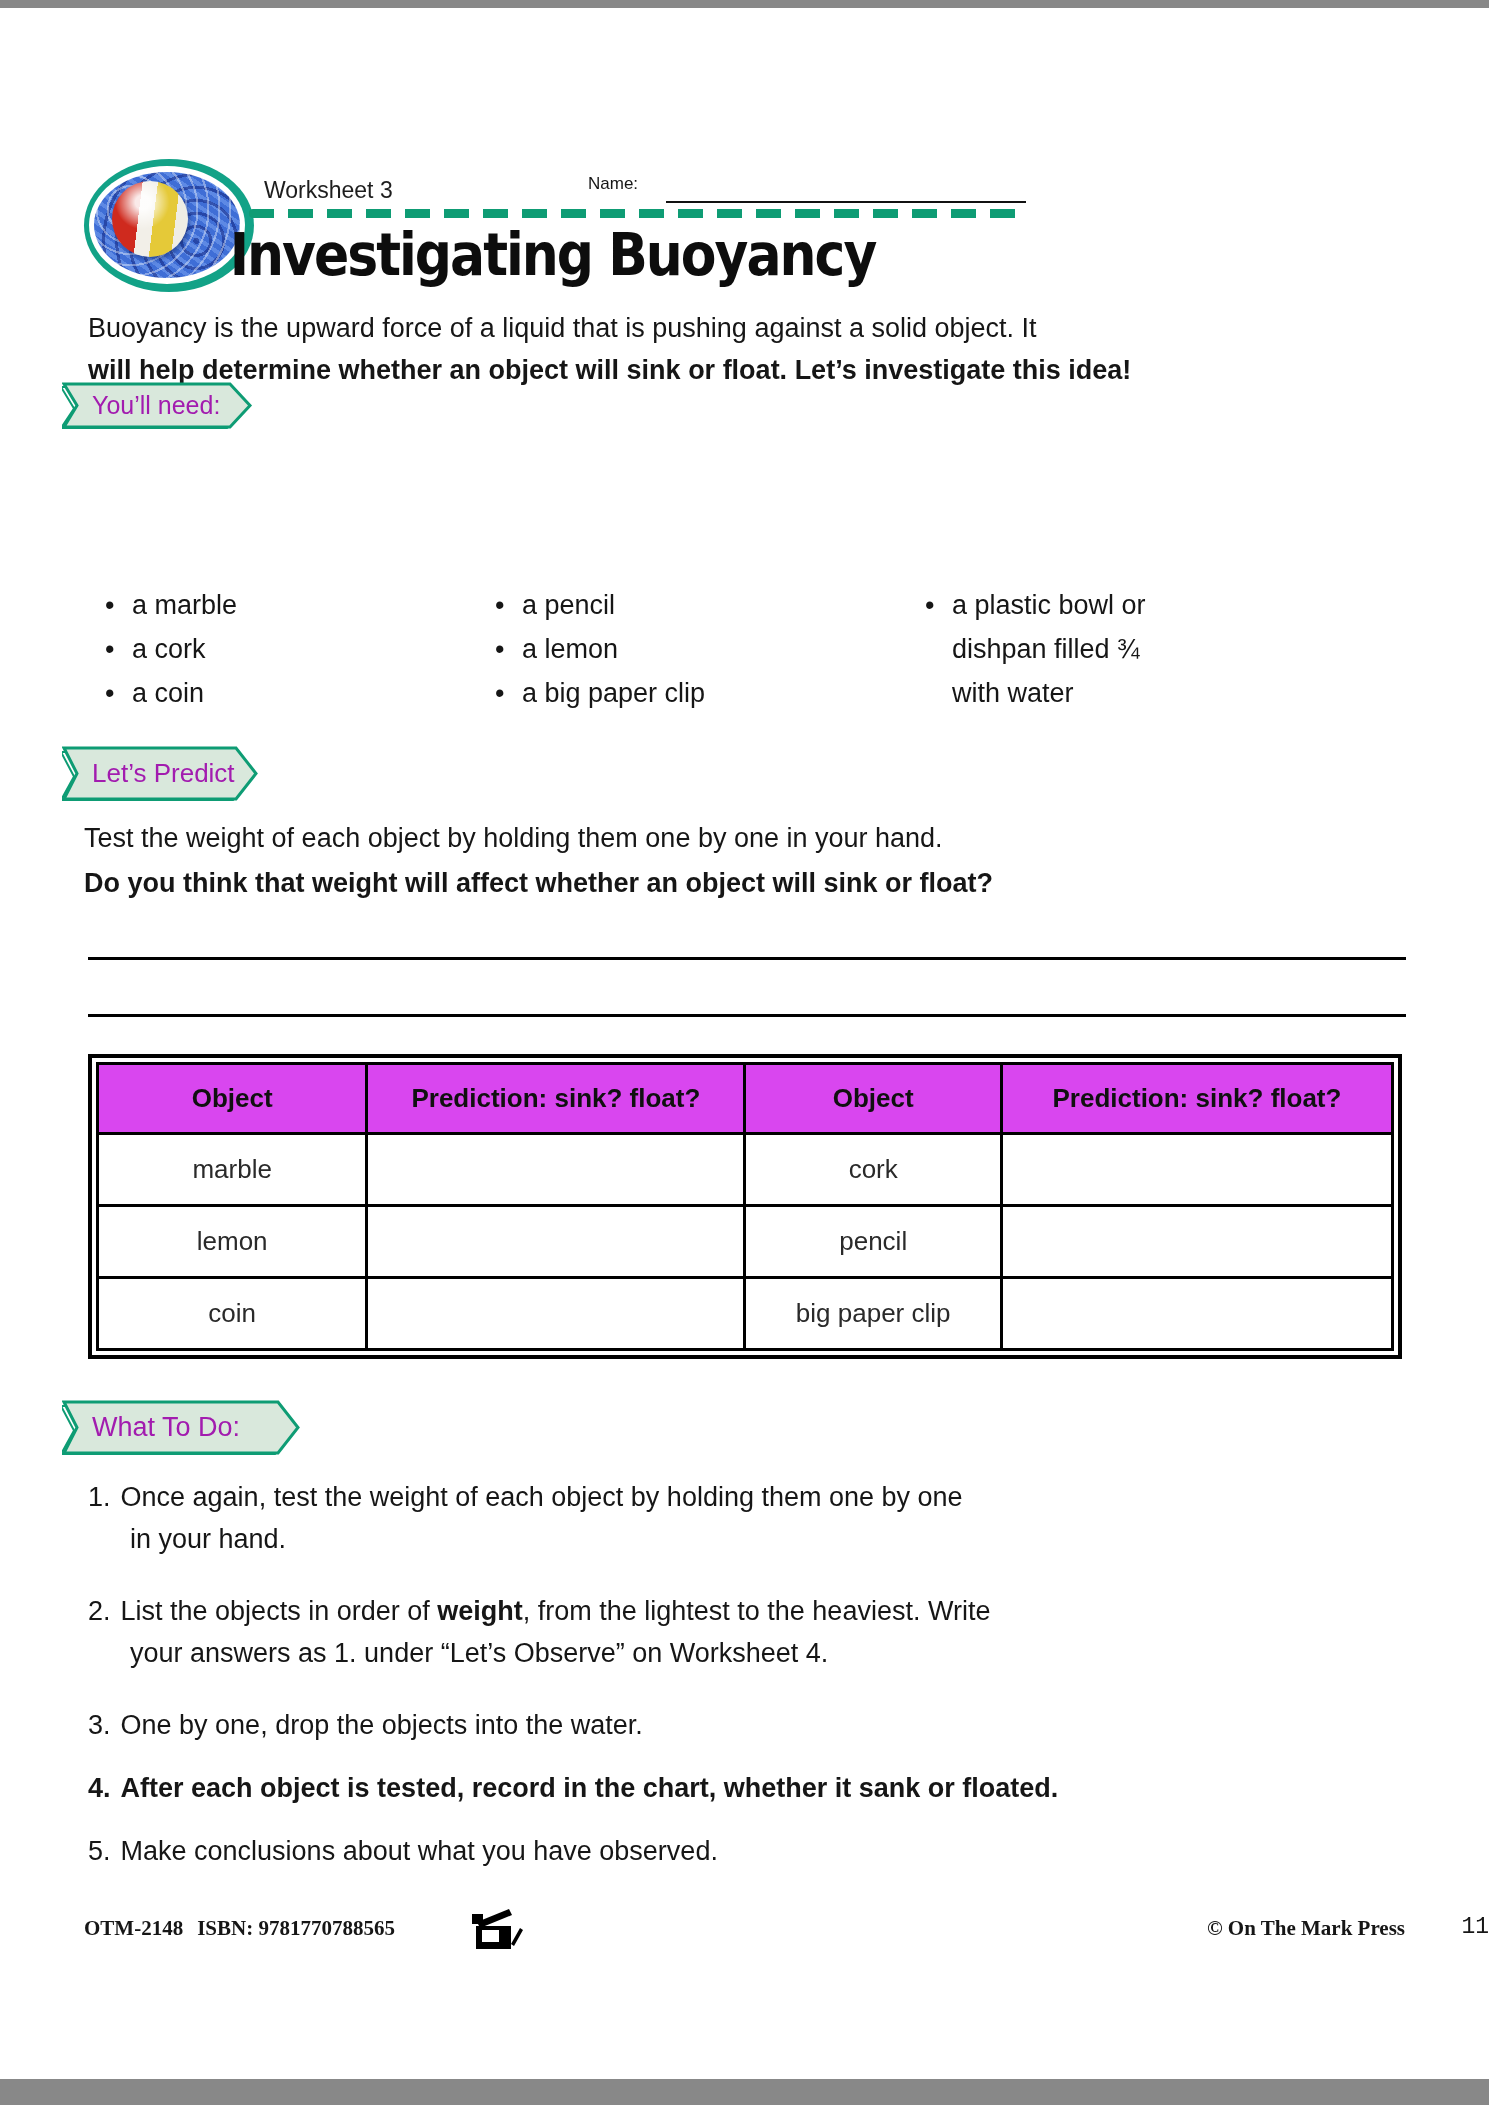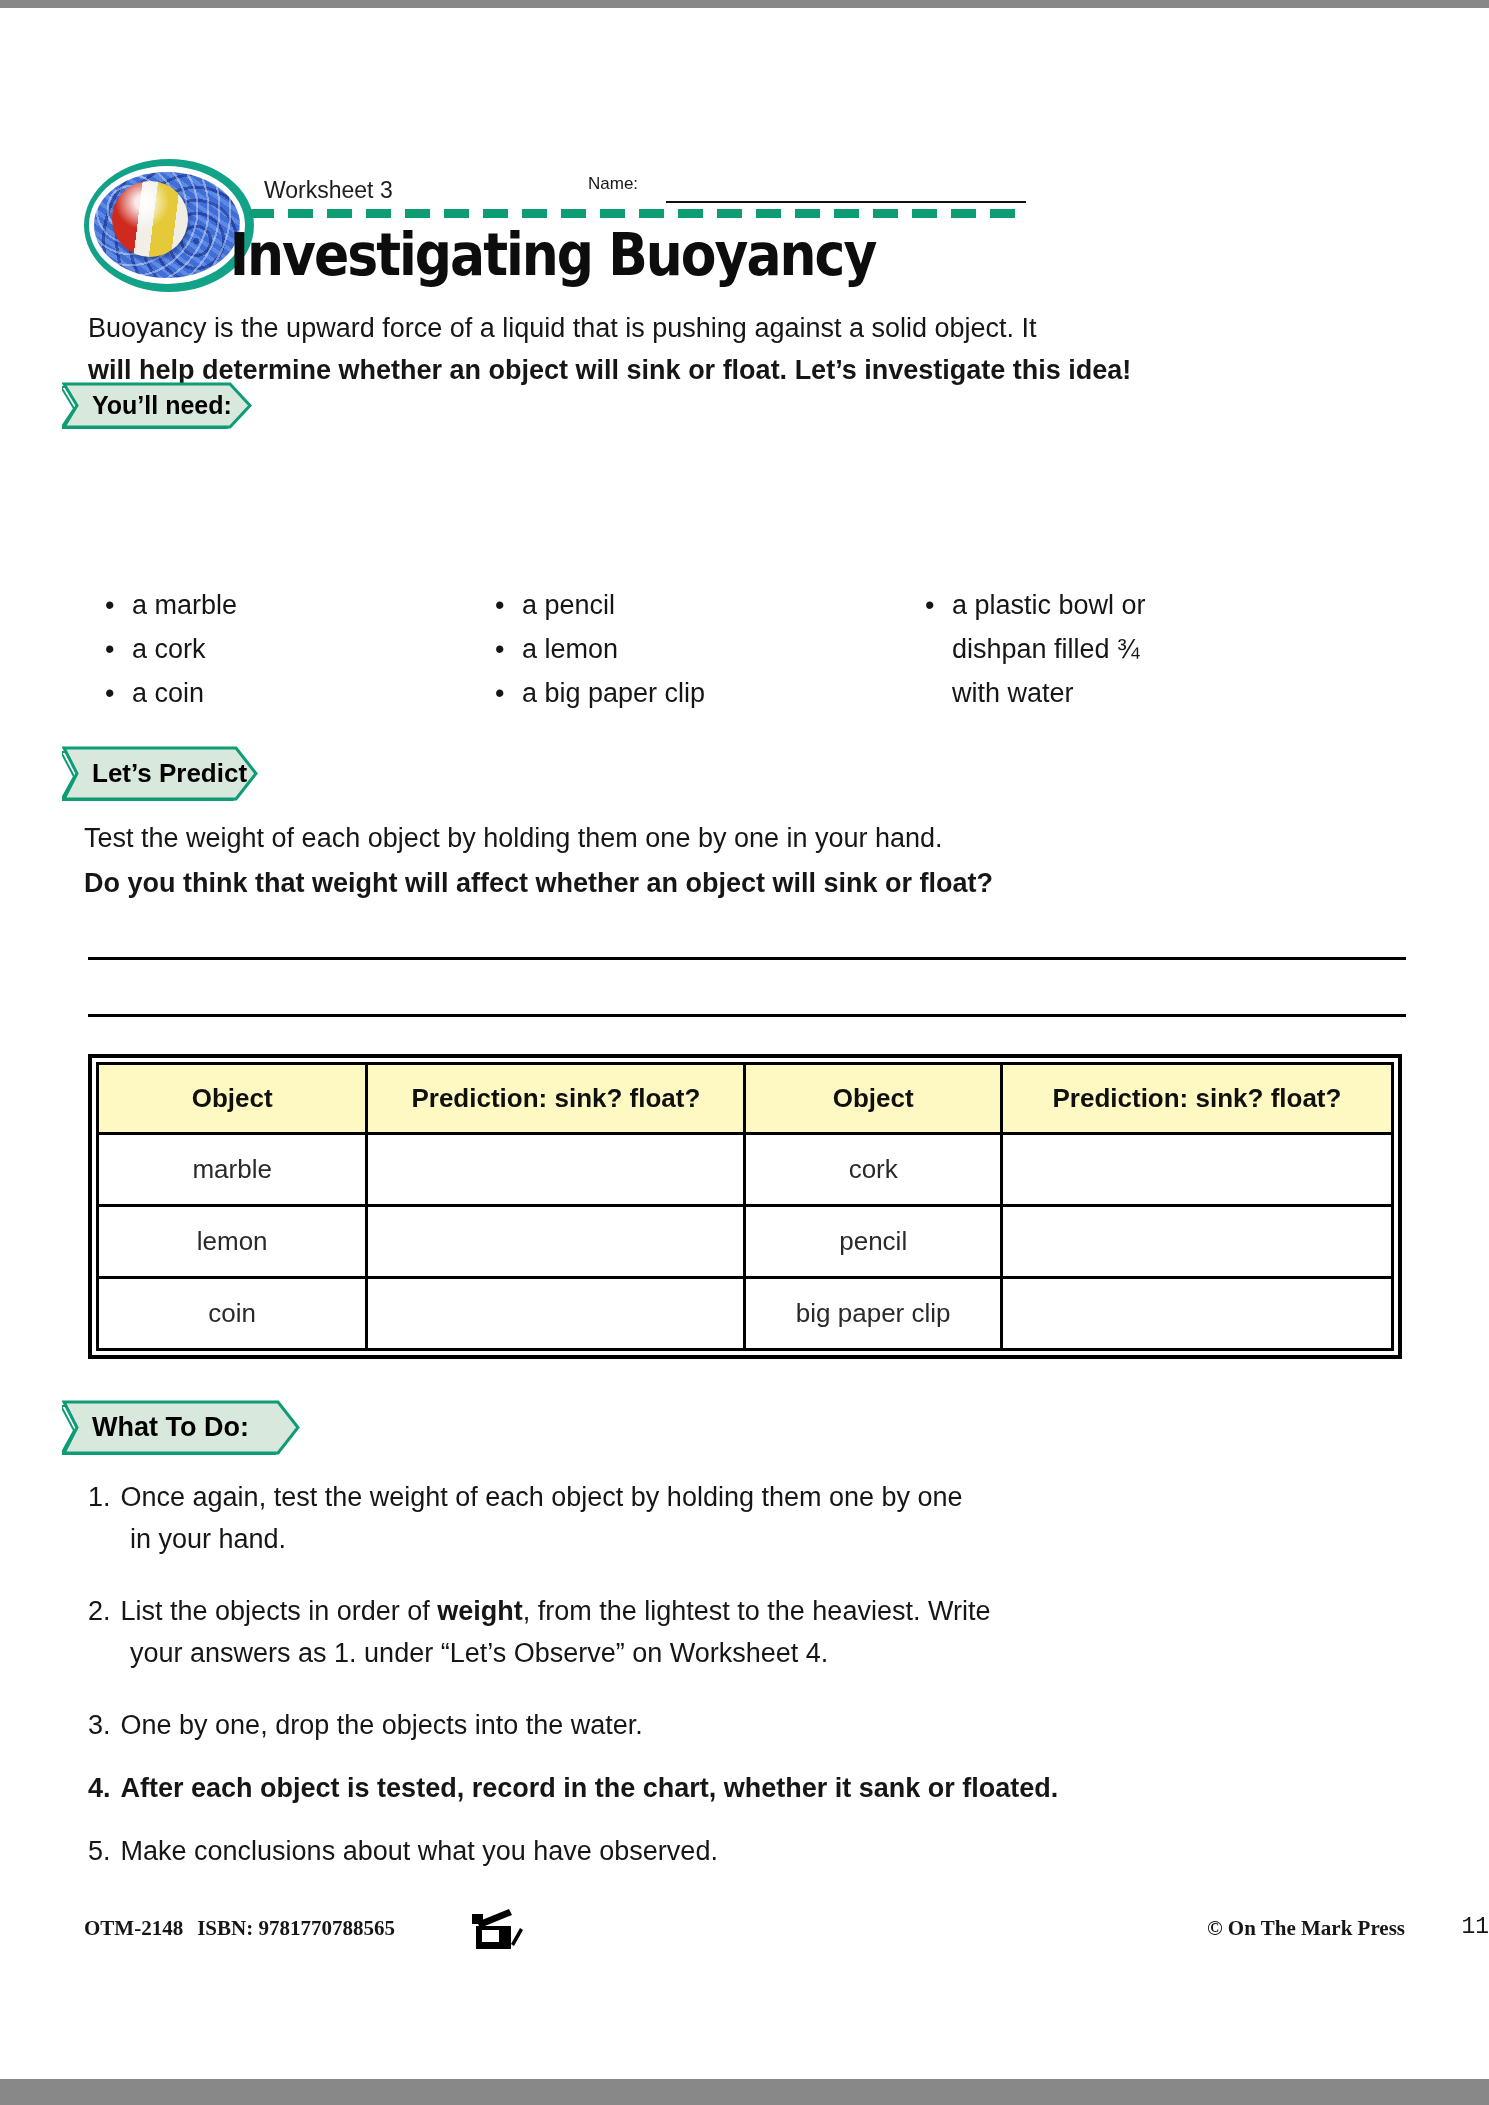--- a/index.html
+++ b/index.html
@@ -43,35 +43,35 @@
     color:#0d0d0d;
   }
   
   .intro { position:absolute; left:88px; top:299px; width:1370px; font-size:27px; line-height:42px; }
   b, .bold { font-weight:bold; }
   
   .banner { position:absolute; }
   .banner svg { display:block; }
   .banner .banner-text {
     position:absolute; inset:0; display:flex; align-items:center; padding-left:30px;
-    font-weight:bold; font-size:26px; color:#000000;
+    font-weight:normal; font-size:26px; color:#a21caf;
   }
   
   .needs-col { position:absolute; font-size:27px; line-height:44px; }
   .needs-col .row { display:flex; }
   .needs-col .bullet { width:27px; flex:0 0 27px; }
   .needs-col .bullet.hidden { visibility:hidden; }
   
   .predict-text { position:absolute; left:84px; top:808px; width:1370px; font-size:27px; line-height:45px; }
   .answer-line { position:absolute; left:88px; width:1318px; border-top:3px solid #000; }
   
   .table-wrap { position:absolute; left:88px; top:1046px; width:1314px; border:4px solid #000; padding:4px; background:#fff; }
   table.predict { width:100%; border-collapse:collapse; }
   table.predict th, table.predict td { border:3px solid #000; text-align:center; vertical-align:middle; }
-  table.predict th { background:#fef9c3; height:70px; font-size:26px; font-weight:bold; color:#101010; }
+  table.predict th { background:#d946ef; height:70px; font-size:26px; font-weight:bold; color:#101010; }
   table.predict td { height:72px; font-size:26px; font-weight:normal; color:#2a2a2a; }
   .cw1 { width:20.8%; } .cw2 { width:29.2%; } .cw3 { width:19.8%; } .cw4 { width:30.2%; }
   
   .steps { position:absolute; left:88px; top:1468px; width:1330px; font-size:27px; line-height:42px; }
   .step { padding-left:42px; text-indent:-42px; }
   .step .num { margin-right:10px; }
   .mb-big { margin-bottom:30px; }
   .mb-small { margin-bottom:21px; }
   
   .footer-left {

